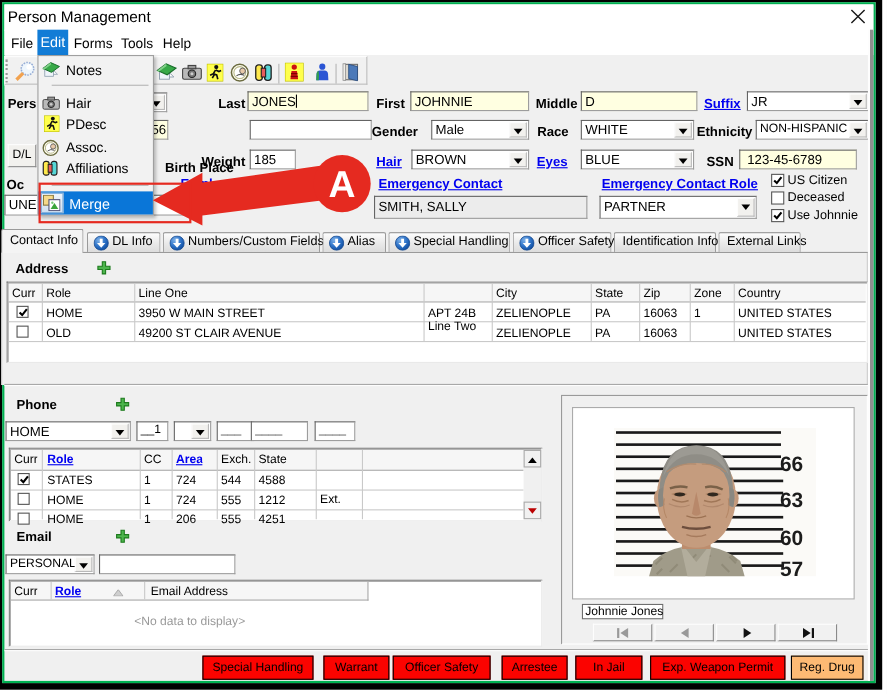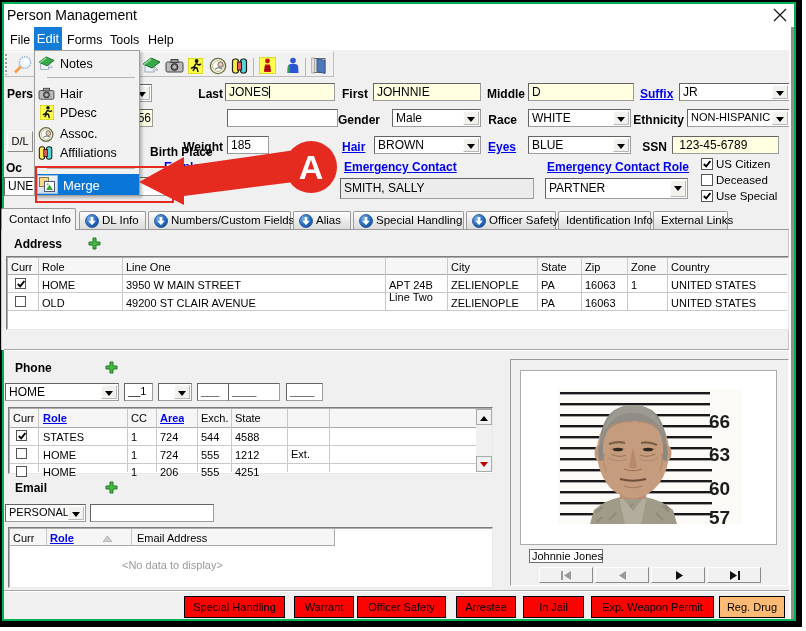--- a/index.html
+++ b/index.html
@@ -150,21 +150,21 @@
     </svg>
   </div>
 <div class="abs" style="left:716px;top:158px;font-size:11.5px;">US Citizen</div>
 <div class="chk" style="left:701px;top:174px;"></div>
 <div class="abs" style="left:716px;top:174px;font-size:11.5px;">Deceased</div>
 <div class="chk" style="left:701px;top:190px;">
     <svg width="10" height="10" viewBox="0 0 10 10" style="position:absolute;left:0;top:0;">
       <path d="M1.8,5 L4.2,7.4 L8.4,2" stroke="#000" stroke-width="1.9" fill="none"></path>
     </svg>
   </div>
-<div class="abs" style="left:716px;top:190px;font-size:11.5px;">Use Special</div>
+<div class="abs" style="left:716px;top:190px;font-size:11.5px;">Use Johnnie</div>
 
 <div class="abs" style="left:34px;top:50px;width:106px;height:146px;background:#f2f2f2;border:1px solid #9f9f9f;box-shadow:2px 2px 3px rgba(0,0,0,0.25);"></div>
 <svg class="abs" style="left:38px;top:56px;" width="17" height="16" viewBox="0 0 19 18">
  <polygon points="3,10 6,13 16,13 13,10" fill="#fff" stroke="#8899aa" stroke-width="0.8"></polygon>
  <rect x="3" y="8" width="9" height="7" fill="#eef4fa" stroke="#8899aa" stroke-width="0.8"></rect>
  <polygon points="1,7 9,1 18,5 10,11" fill="#37a948" stroke="#186c2a" stroke-width="1"></polygon>
  <polygon points="1,7 9,1 9.5,3 2,8.5" fill="#81d189"></polygon>
 </svg>
 <div class="menu-txt" style="left:60px;top:57px;">Notes</div>
 <div class="abs" style="left:47px;top:77px;width:88px;height:1px;background:#b5b5b5;"></div>

